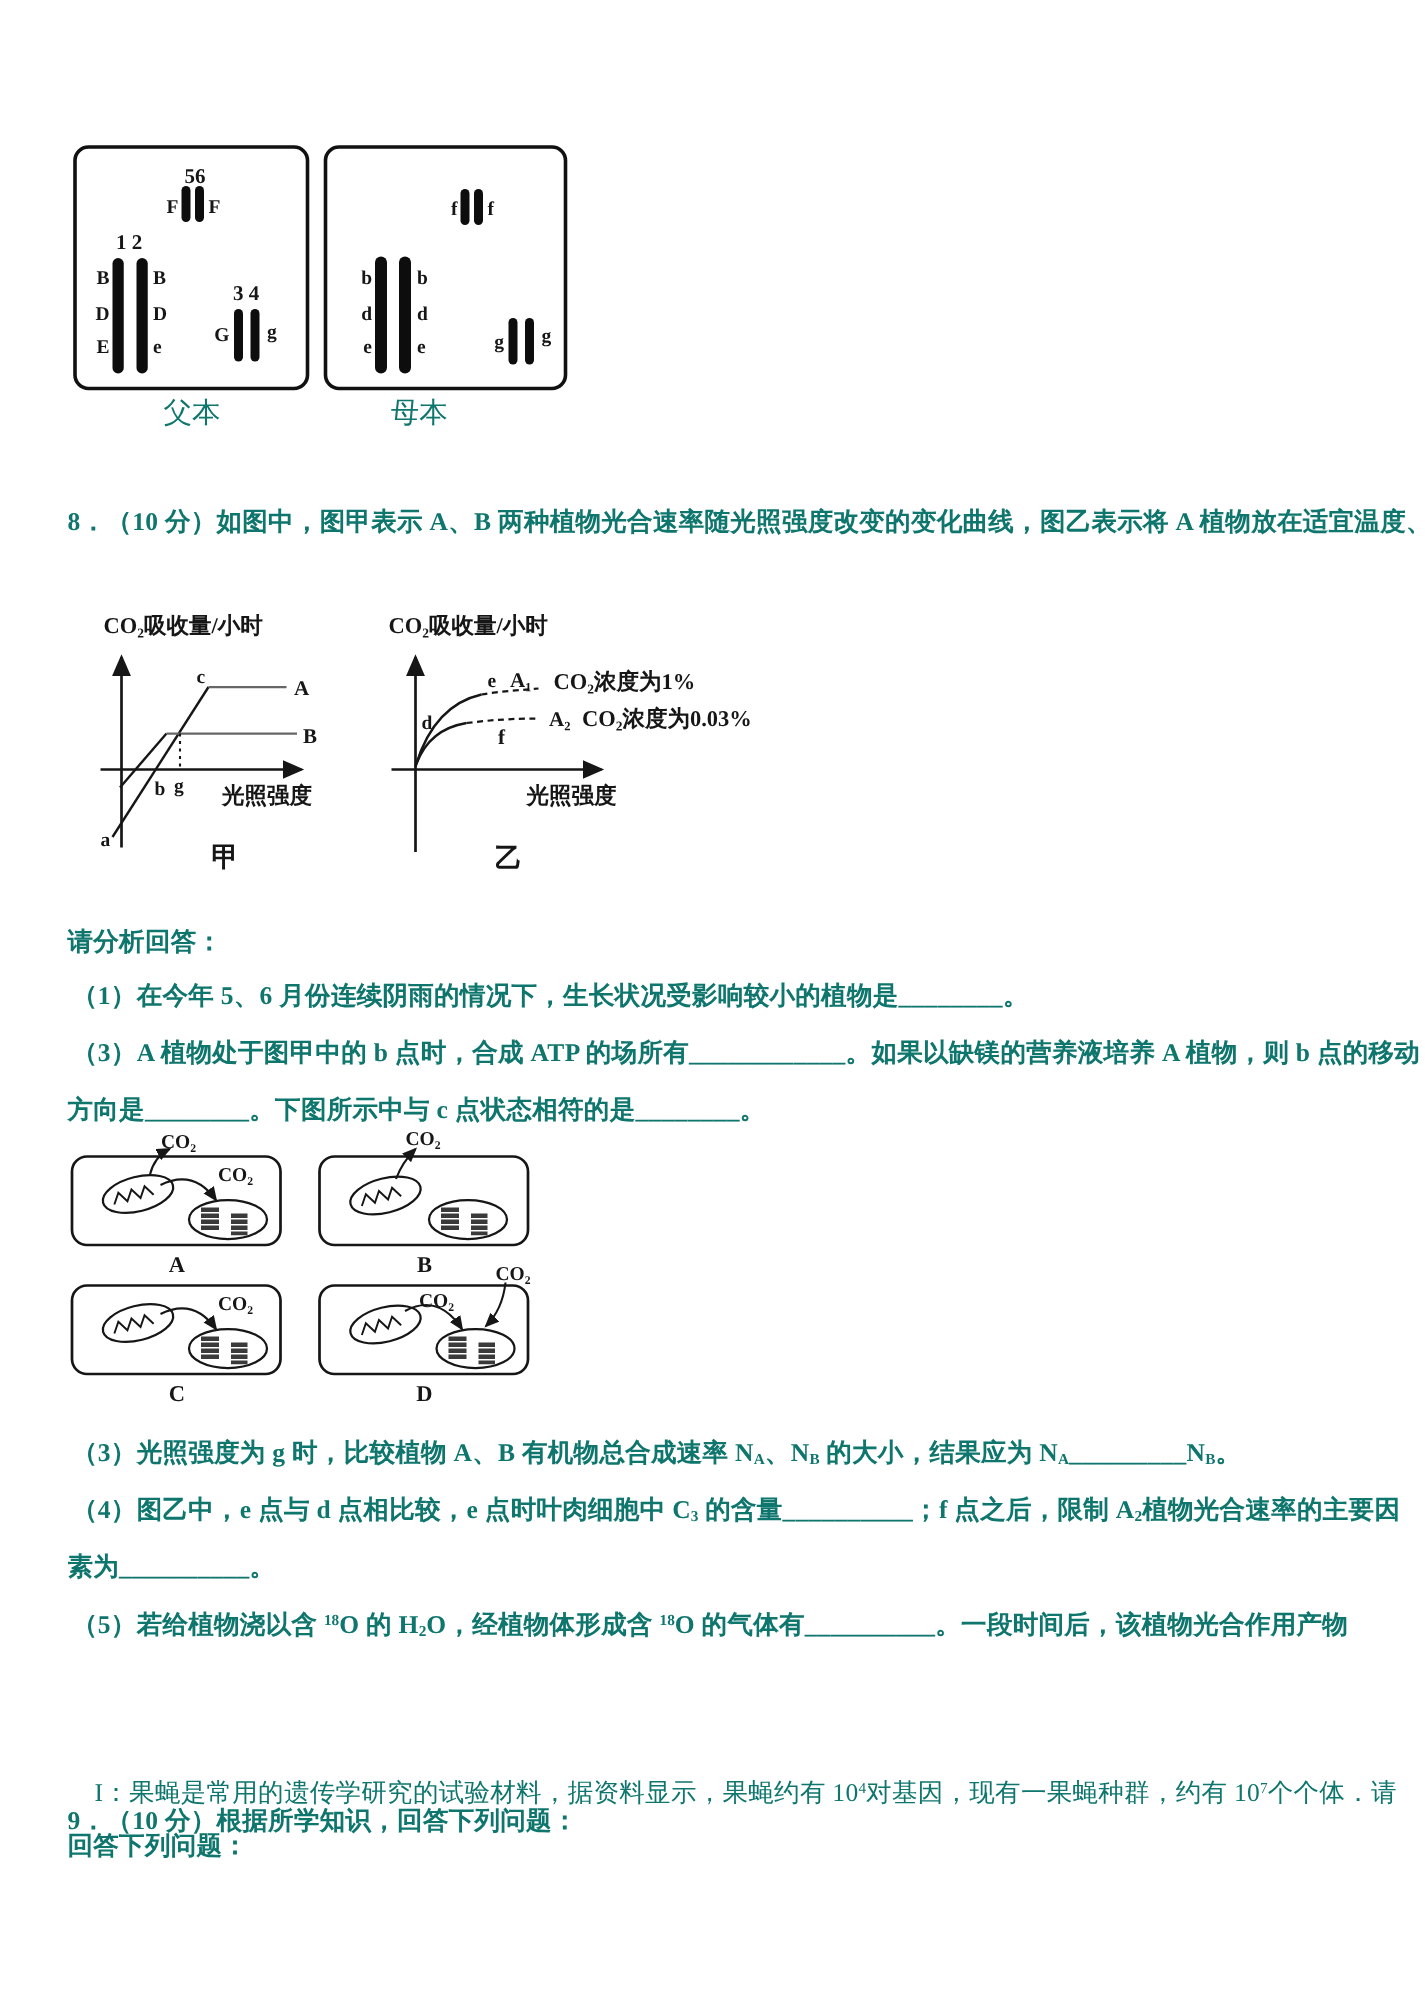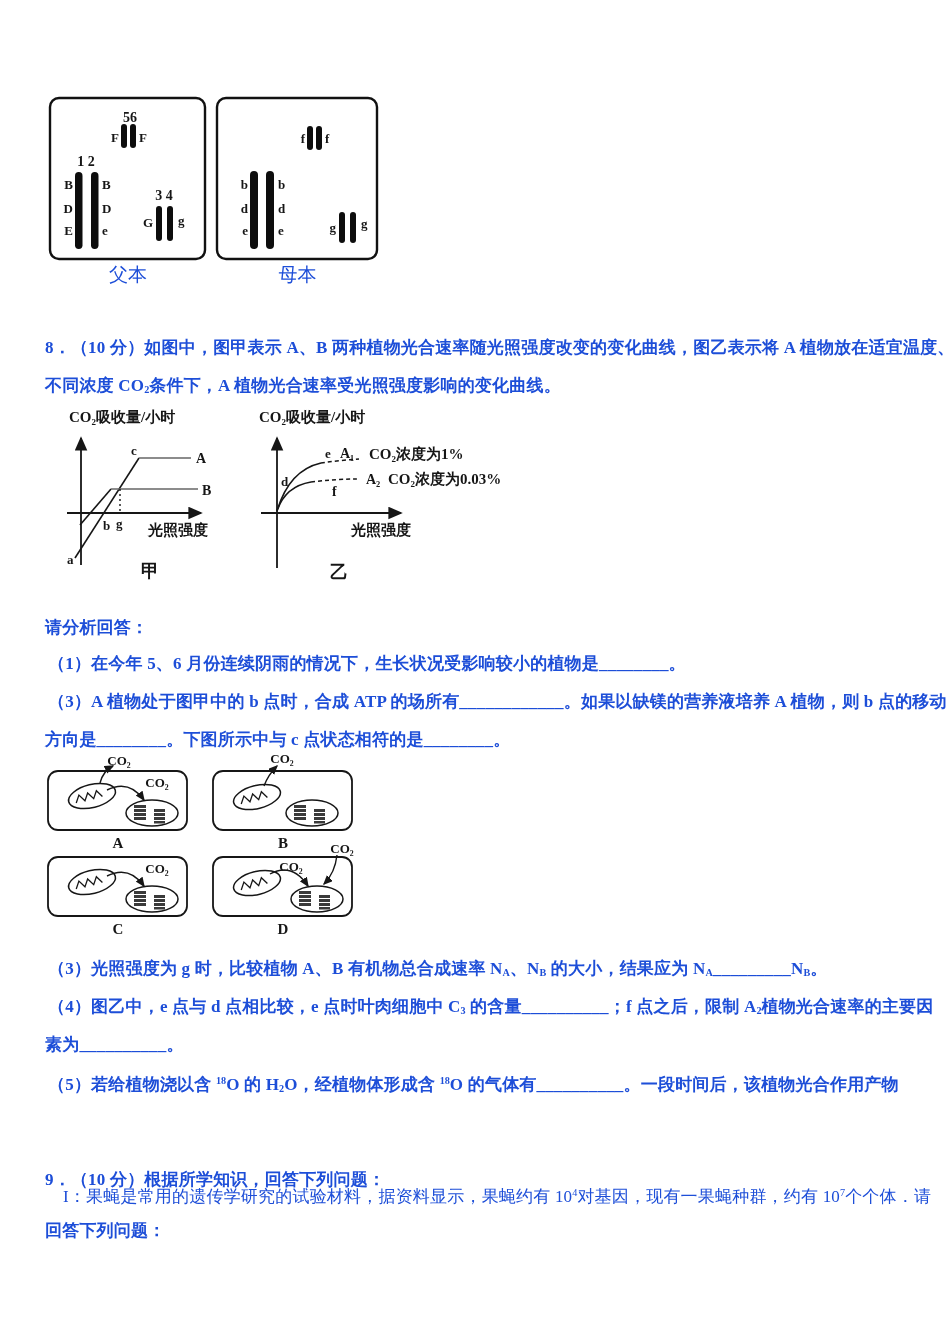--- a/index.html
+++ b/index.html
@@ -1,18 +1,18 @@
 <!DOCTYPE html>
 <html><head>
 <meta charset="utf-8">
 <style>
   * { margin:0; padding:0; box-sizing:border-box; }
   html,body { background:#ffffff; }
   .page { position:relative; width:950px; height:1344px; background:#ffffff;
-          font-family:"Liberation Serif","DejaVu Serif",serif; color:#1d4ed8; overflow:hidden; }
+          font-family:"Liberation Serif","DejaVu Serif",serif; color:#0f766e; overflow:hidden; }
   .tline { position:absolute; font-size:17px; font-weight:600; white-space:nowrap;
            letter-spacing:0.2px; line-height:24px; }
   .sub { font-size:0.6em; vertical-align:-0.22em; letter-spacing:0; }
   .sup { font-size:0.6em; vertical-align:0.55em; letter-spacing:0; }
   .panel-label { position:absolute; font-size:19px; font-weight:400; text-align:center; }
   svg.fig { position:absolute; overflow:visible; }
   svg text { font-family:"Liberation Serif","DejaVu Serif",serif; font-weight:700; fill:#161616; }
   .chrom { fill:#0d0d0d; }
   .axis, .ln { stroke:#161616; fill:none; }
 </style>
@@ -69,24 +69,23 @@
       <text x="63" y="117" font-size="13">d</text>
       <text x="63" y="139" font-size="13">e</text>
     </g>
     <g>
       <rect class="chrom" x="124" y="116" width="6" height="31" rx="3"></rect>
       <rect class="chrom" x="135" y="116" width="6" height="31" rx="3"></rect>
       <text x="121" y="136" font-size="13" text-anchor="end">g</text>
       <text x="146" y="132" font-size="13">g</text>
     </g>
   </svg>
-  <div class="panel-label" style="left:215px;top:262px;width:165px">母本</div>
+  <div class="panel-label" style="left:197px;top:262px;width:165px">母本</div>
 
   <div class="tline" style="left:45px;top:336px"><span>8．（10 分）如图中，图甲表示 A、B 两种植物光合速率随光照强度改变的变化曲线，图乙表示将 A 植物放在适宜温度、</span></div>
-  <div class="tline" style="left:45px;top:374px"><span>不同浓度 CO</span><span class="sub">2</span><span>条件下，A 植物光合速率受光照强度影响的变化曲线。</span></div>
 
   <svg class="fig" style="left:55px;top:400px" width="200" height="182" viewBox="0 0 200 182">
     <defs>
       <marker id="ah1" markerWidth="9" markerHeight="8" refX="7" refY="3.5" orient="auto">
         <path d="M0,0 L8,3.5 L0,7 Z" fill="#161616"></path>
       </marker>
     </defs>
     <text x="14" y="22" font-size="15">CO₂吸收量/小时</text>
     <line class="axis" x1="26" y1="165" x2="26" y2="38" stroke-width="1.8" marker-end="url(#ah1)"></line>
     <line class="axis" x1="12" y1="113" x2="146" y2="113" stroke-width="1.8" marker-end="url(#ah1)"></line>
@@ -196,17 +195,17 @@
       <path class="ln" d="M225,124 Q247,112 263,136" stroke-width="1.4" marker-end="url(#ah3)"></path>
       <text x="246" y="121" font-size="13" text-anchor="middle">CO₂</text>
       <text x="238" y="184" font-size="15" text-anchor="middle">D</text>
     </g>
   </svg>
 
   <div class="tline" style="left:48px;top:957px"><span>（3）光照强度为 g 时，比较植物 A、B 有机物总合成速率 N</span><span class="sub">A</span><span>、N</span><span class="sub">B</span><span> 的大小，结果应为 N</span><span class="sub">A</span><span>_________</span><span>N</span><span class="sub">B</span><span>。</span></div>
   <div class="tline" style="left:48px;top:995px"><span>（4）图乙中，e 点与 d 点相比较，e 点时叶肉细胞中 C</span><span class="sub">3</span><span> 的含量__________；f 点之后，限制 A</span><span class="sub">2</span><span>植物光合速率的主要因</span></div>
   <div class="tline" style="left:45px;top:1033px"><span>素为__________。</span></div>
   <div class="tline" style="left:48px;top:1069px"><span>（5）若给植物浇以含 </span><span class="sup">18</span><span>O 的 H</span><span class="sub">2</span><span>O，经植物体形成含 </span><span class="sup">18</span><span>O 的气体有__________。一段时间后，该植物光合作用产物</span></div>
-  <div class="tline" style="left:45px;top:1168px"><span>9．（10 分）根据所学知识，回答下列问题：</span></div>
+  <div class="tline" style="left:45px;top:1202px"><span>9．（10 分）根据所学知识，回答下列问题：</span></div>
   <div class="tline" style="left:63px;top:1181px;font-weight:400"><span>I：果蝇是常用的遗传学研究的试验材料，据资料显示，果蝇约有 10</span><span class="sup">4</span><span>对基因，现有一果蝇种群，约有 10</span><span class="sup">7</span><span>个个体．请</span></div>
   <div class="tline" style="left:45px;top:1219px"><span>回答下列问题：</span></div>
 
 </div>
 
 </body></html>

